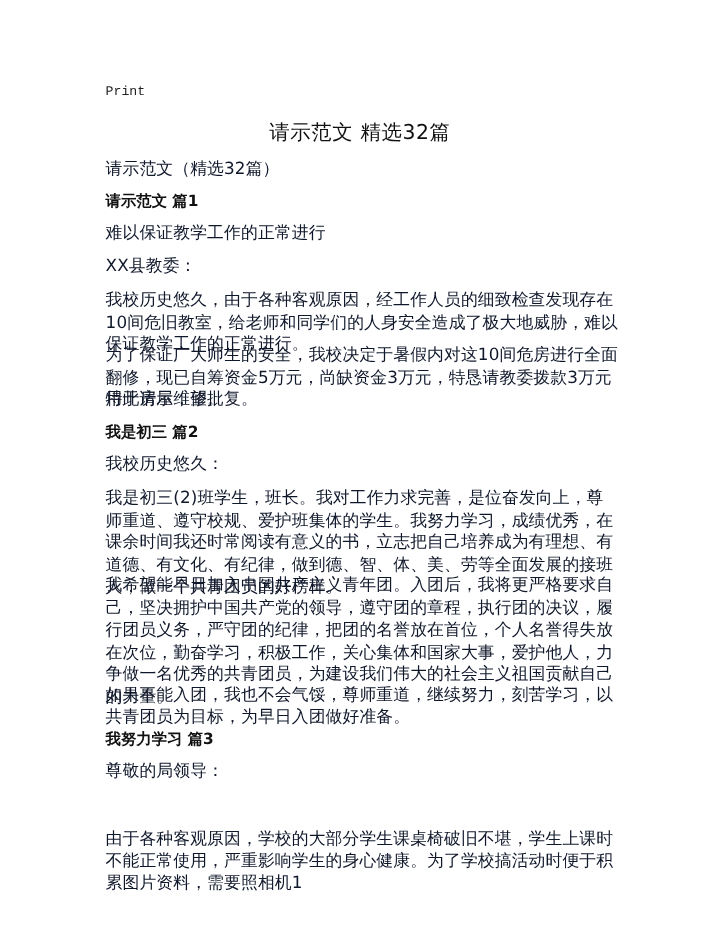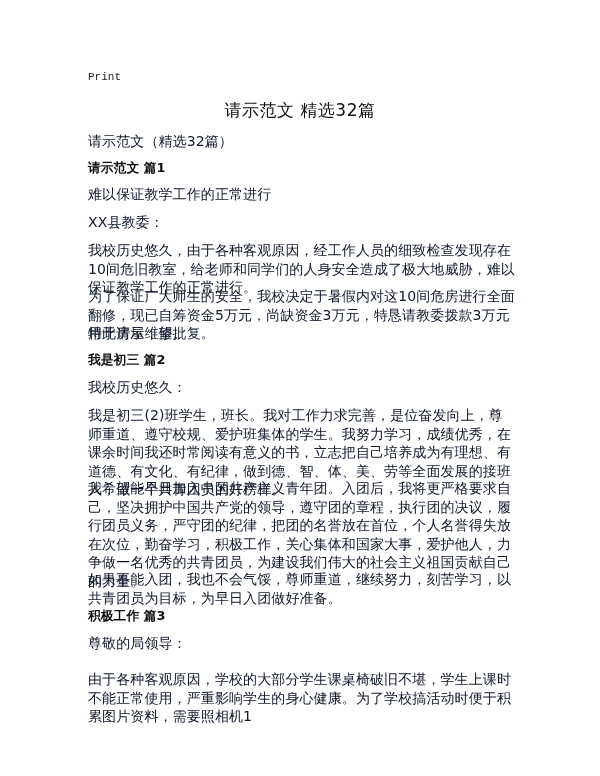--- a/index.html
+++ b/index.html
@@ -28,16 +28,16 @@
   <p class="p" style="top:241px">我校历史悠久，由于各种客观原因，经工作人员的细致检查发现存在10间危旧教室，给老师和同学们的人身安全造成了极大地威胁，难以保证教学工作的正常进行。</p>
   <p class="p" style="top:287px">为了保证广大师生的安全，我校决定于暑假内对这10间危房进行全面翻修，现已自筹资金5万元，尚缺资金3万元，特恳请教委拨款3万元用于房屋维修。</p>
   <p class="p" style="top:324px">特此请示，望批复。</p>
 
   <h2 class="h" style="top:352px">我是初三 篇2</h2>
   <p class="p" style="top:378px">我校历史悠久：</p>
   <p class="p" style="top:406px">我是初三(2)班学生，班长。我对工作力求完善，是位奋发向上，尊师重道、遵守校规、爱护班集体的学生。我努力学习，成绩优秀，在课余时间我还时常阅读有意义的书，立志把自己培养成为有理想、有道德、有文化、有纪律，做到德、智、体、美、劳等全面发展的接班人，做一个共青团员的好榜样。</p>
   <p class="p" style="top:479px">我希望能早日加入中国共产主义青年团。入团后，我将更严格要求自己，坚决拥护中国共产党的领导，遵守团的章程，执行团的决议，履行团员义务，严守团的纪律，把团的名誉放在首位，个人名誉得失放在次位，勤奋学习，积极工作，关心集体和国家大事，爱护他人，力争做一名优秀的共青团员，为建设我们伟大的社会主义祖国贡献自己的力量。</p>
   <p class="p" style="top:570px">如果不能入团，我也不会气馁，尊师重道，继续努力，刻苦学习，以共青团员为目标，为早日入团做好准备。</p>
 
-  <h2 class="h" style="top:608px">积极工作 篇3</h2>
+  <h2 class="h" style="top:608px">我努力学习 篇3</h2>
   <p class="p" style="top:634px">尊敬的局领导：</p>
-  <p class="p" style="top:670px">由于各种客观原因，学校的大部分学生课桌椅破旧不堪，学生上课时不能正常使用，严重影响学生的身心健康。为了学校搞活动时便于积累图片资料，需要照相机1</p>
+  <p class="p" style="top:690px">由于各种客观原因，学校的大部分学生课桌椅破旧不堪，学生上课时不能正常使用，严重影响学生的身心健康。为了学校搞活动时便于积累图片资料，需要照相机1</p>
 </div>
 
 </body></html>

